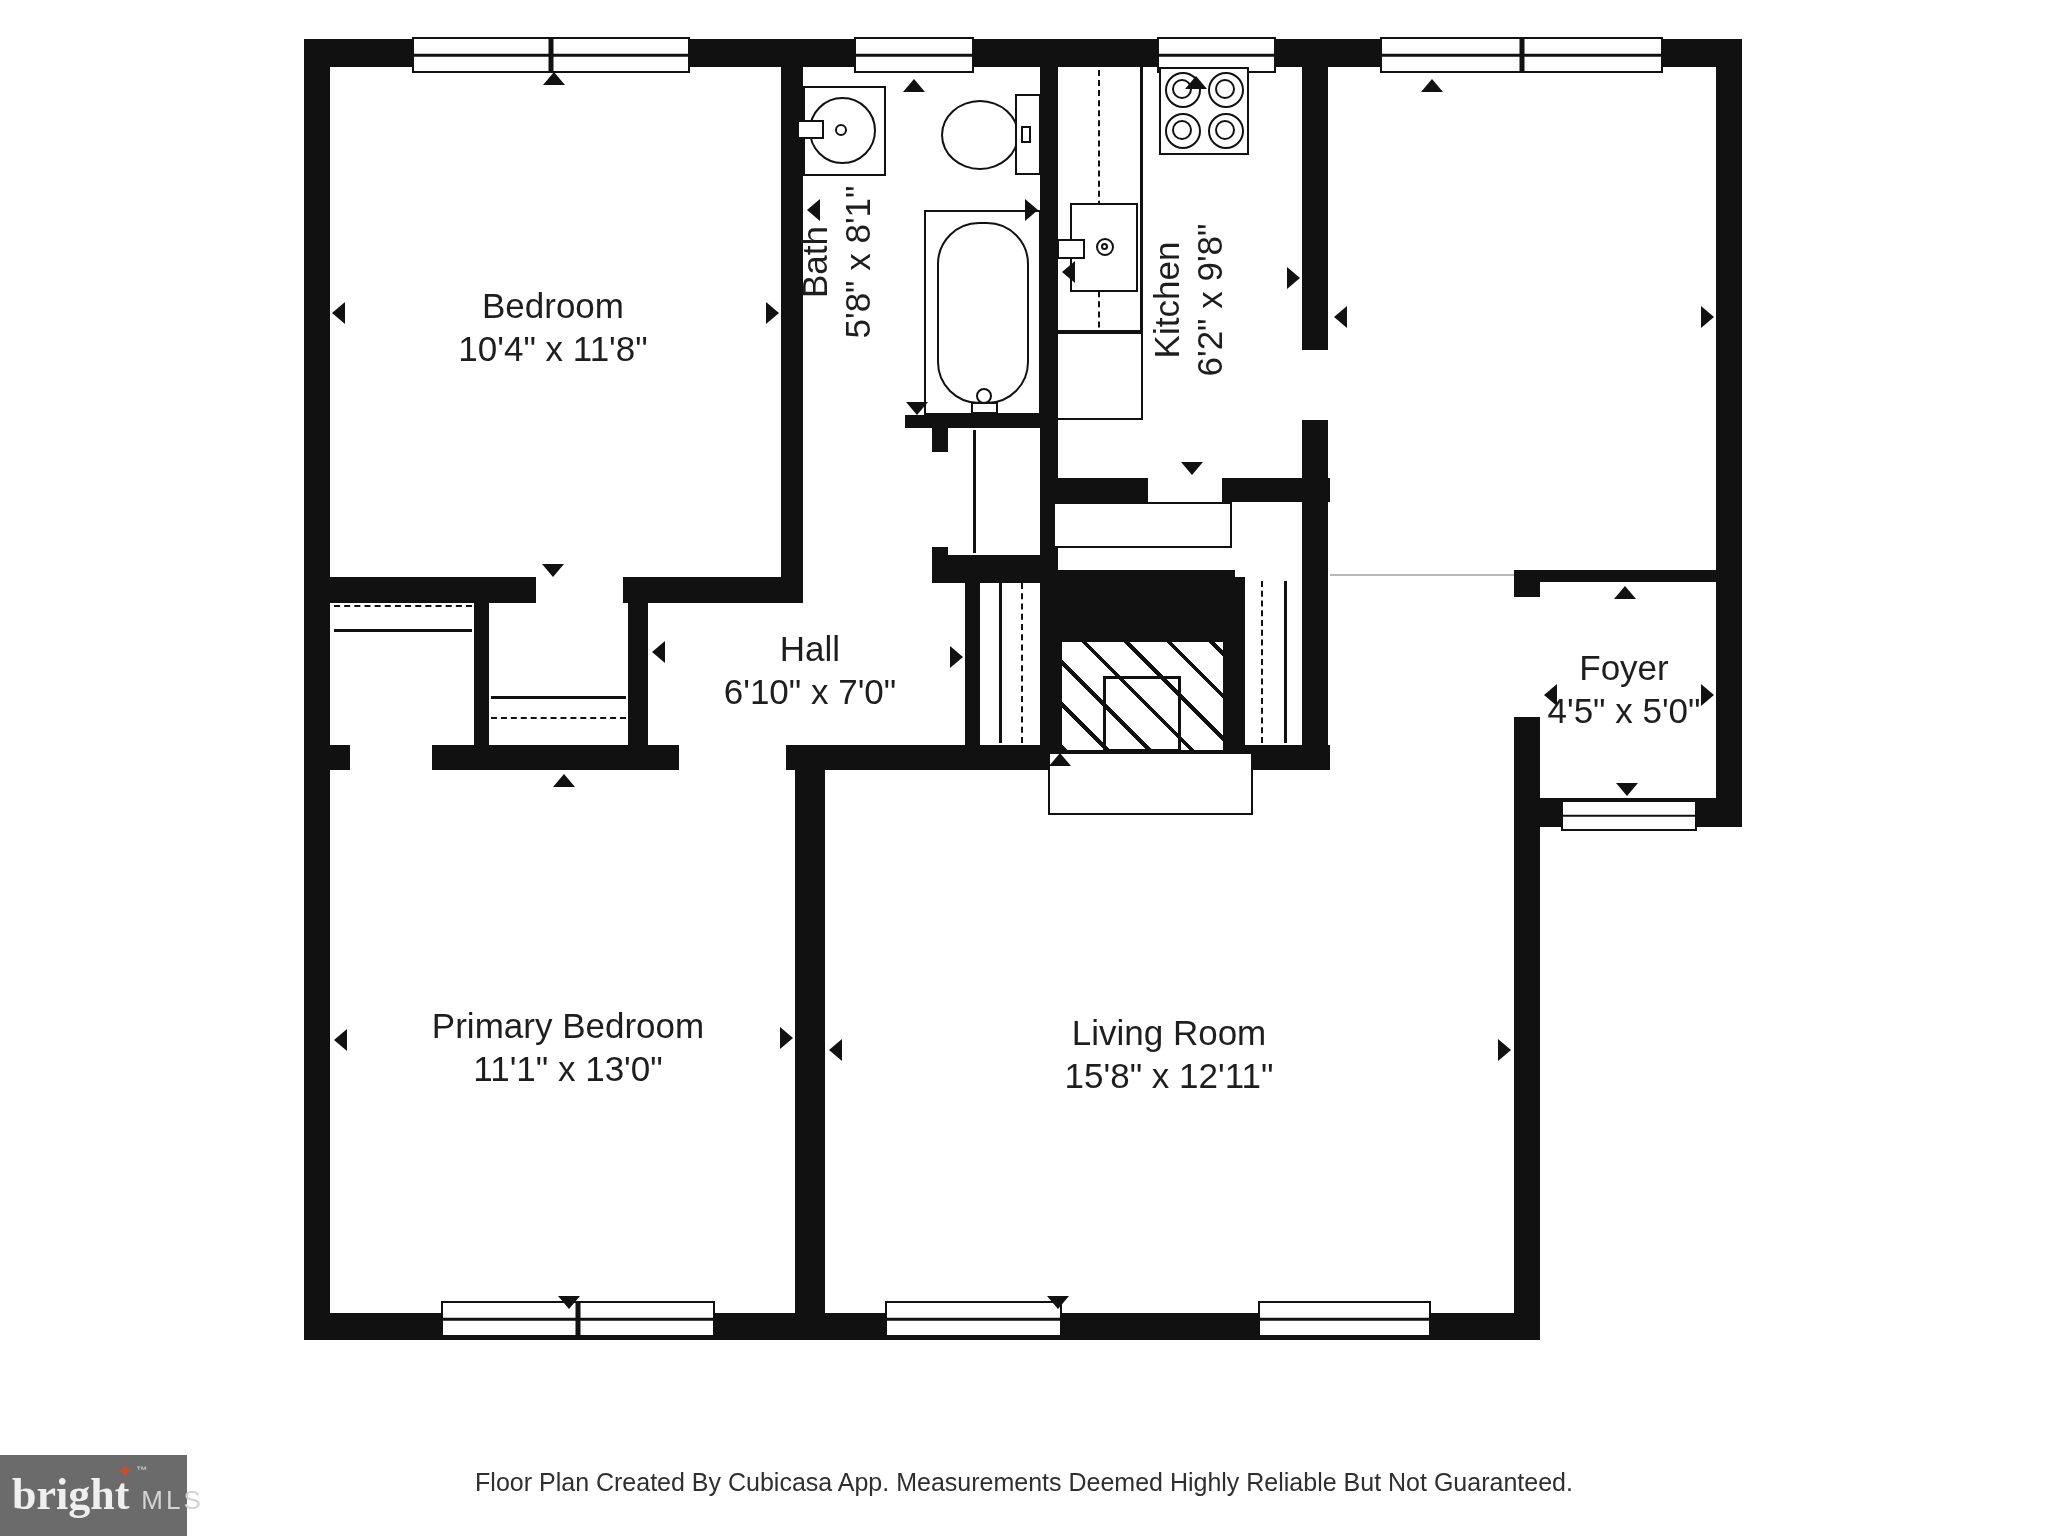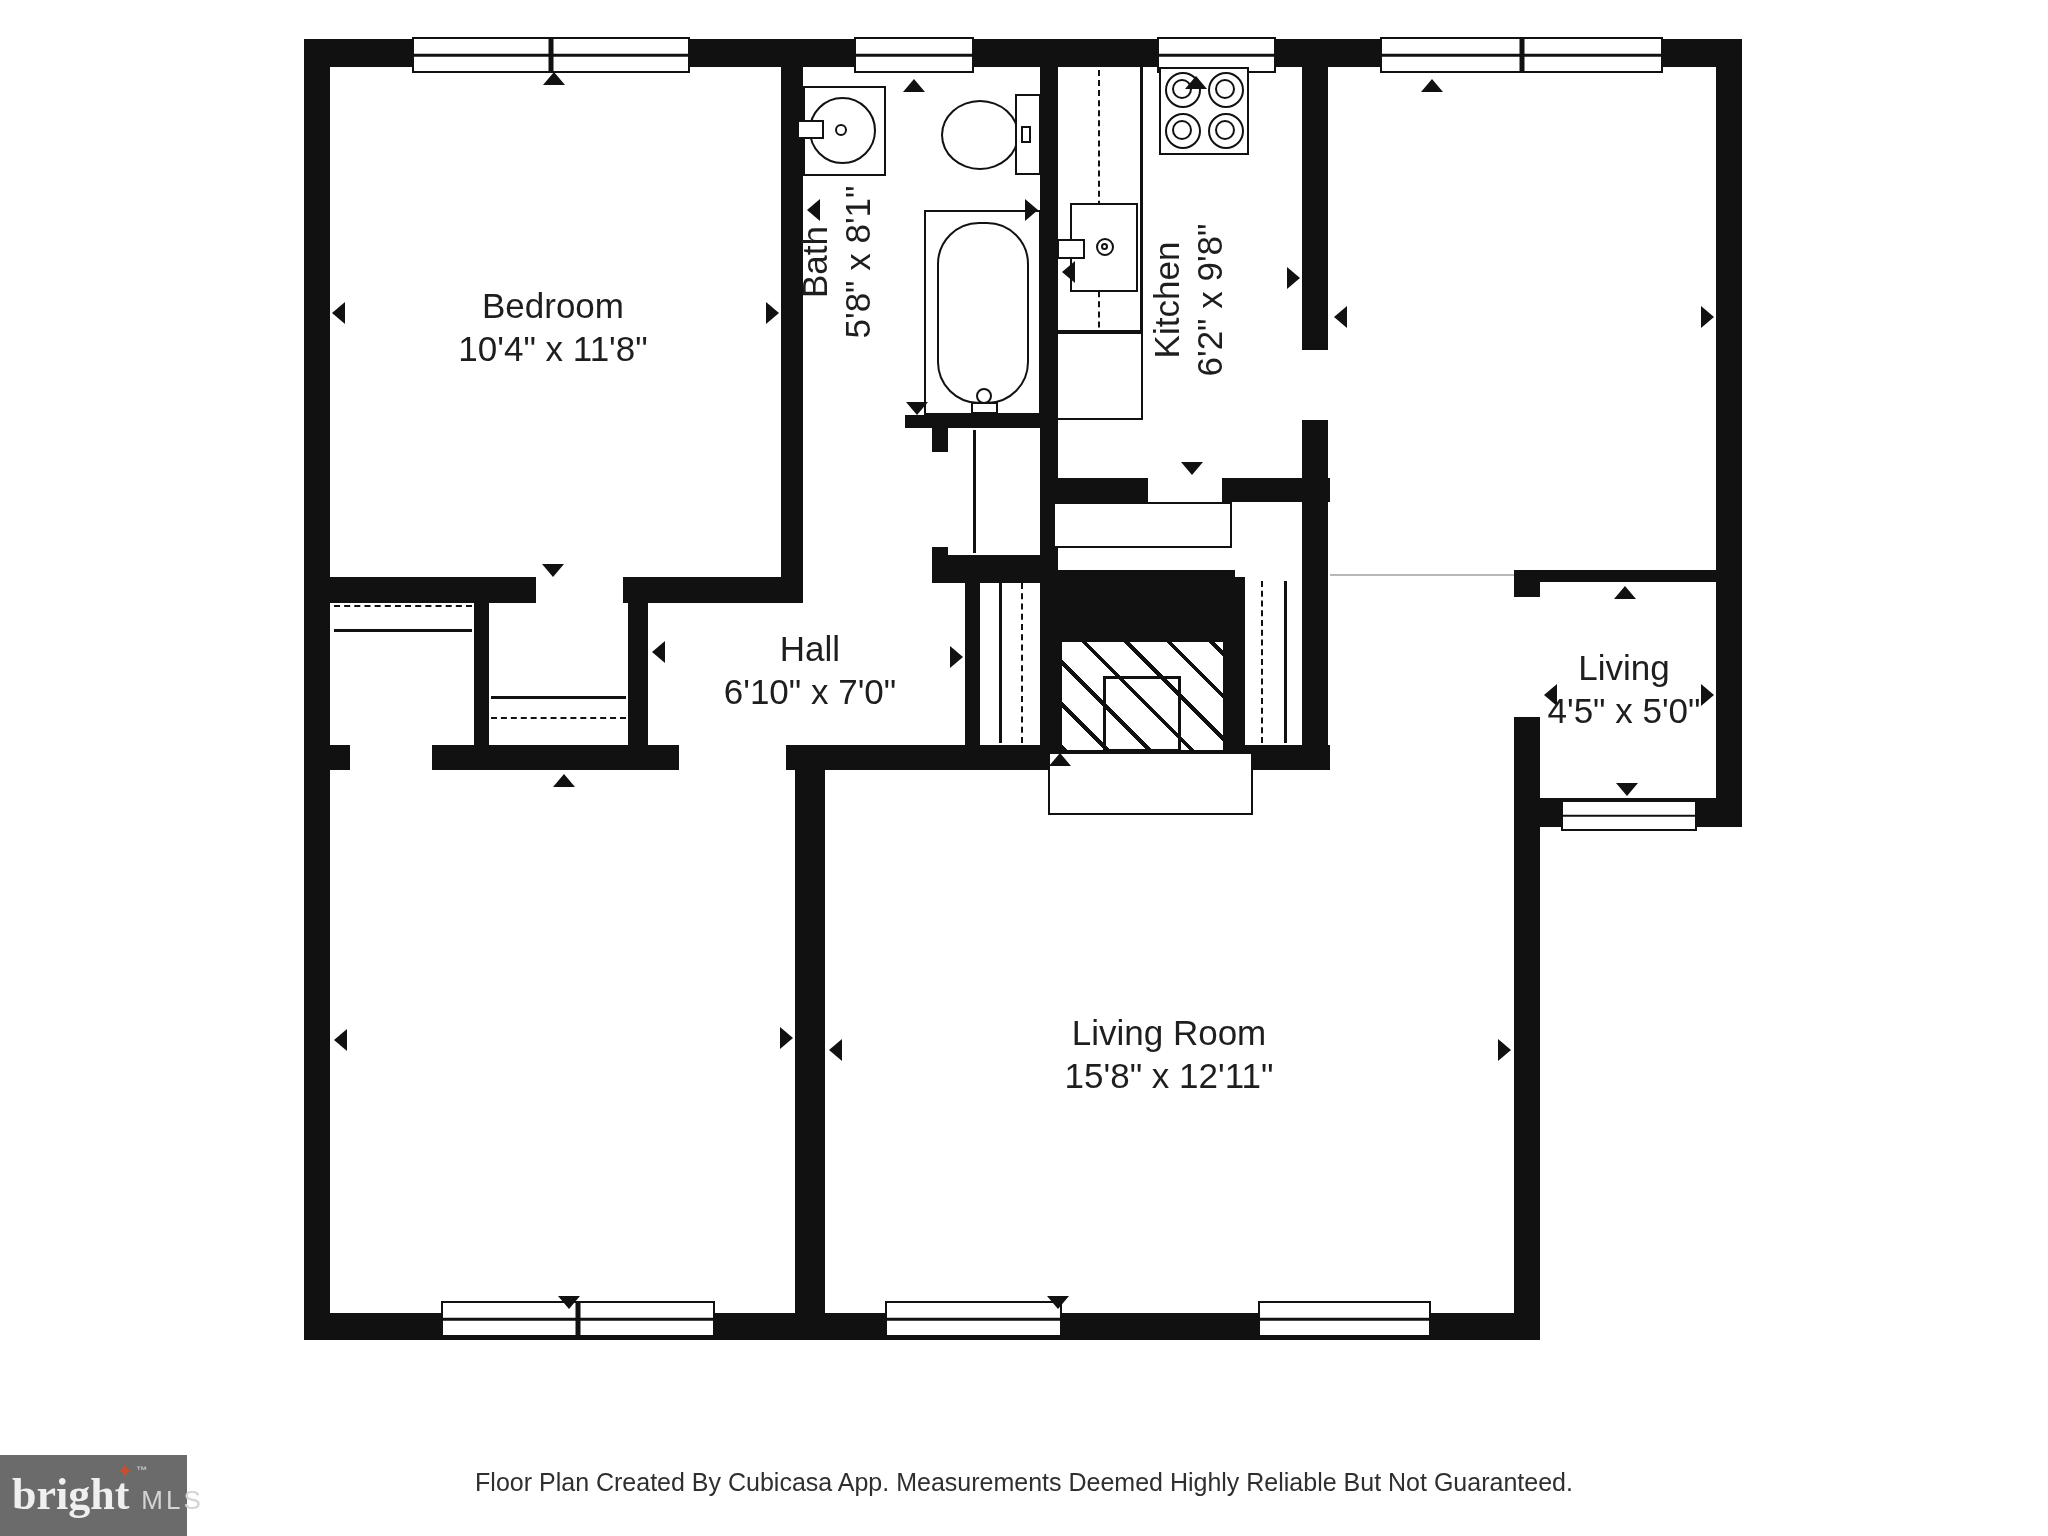--- a/index.html
+++ b/index.html
@@ -197,22 +197,26 @@
   </div>
   <div class="label rot" style="left:1188px;top:300px">
     <div>Kitchen</div>
     <div>6'2" x 9'8"</div>
   </div>
   <div class="label" style="left:810px;top:670px">
     <div>Hall</div>
     <div>6'10" x 7'0"</div>
   </div>
   <div class="label" style="left:1624px;top:689px">
-    <div>Living</div>
+    <div>Foyer</div>
     <div>4'5" x 5'0"</div>
+  </div>
+  <div class="label" style="left:568px;top:1047px">
+    <div>Primary Bedroom</div>
+    <div>11'1" x 13'0"</div>
   </div>
   <div class="label" style="left:1169px;top:1054px">
     <div>Living Room</div>
     <div>15'8" x 12'11"</div>
   </div>
 </div>
 
 <div class="disclaimer">Floor Plan Created By Cubicasa App. Measurements Deemed Highly Reliable But Not Guaranteed.</div>
 <div class="logo">
   <span class="brand"><span>bright</span><span class="star">✦</span><span class="tm">™</span></span>

